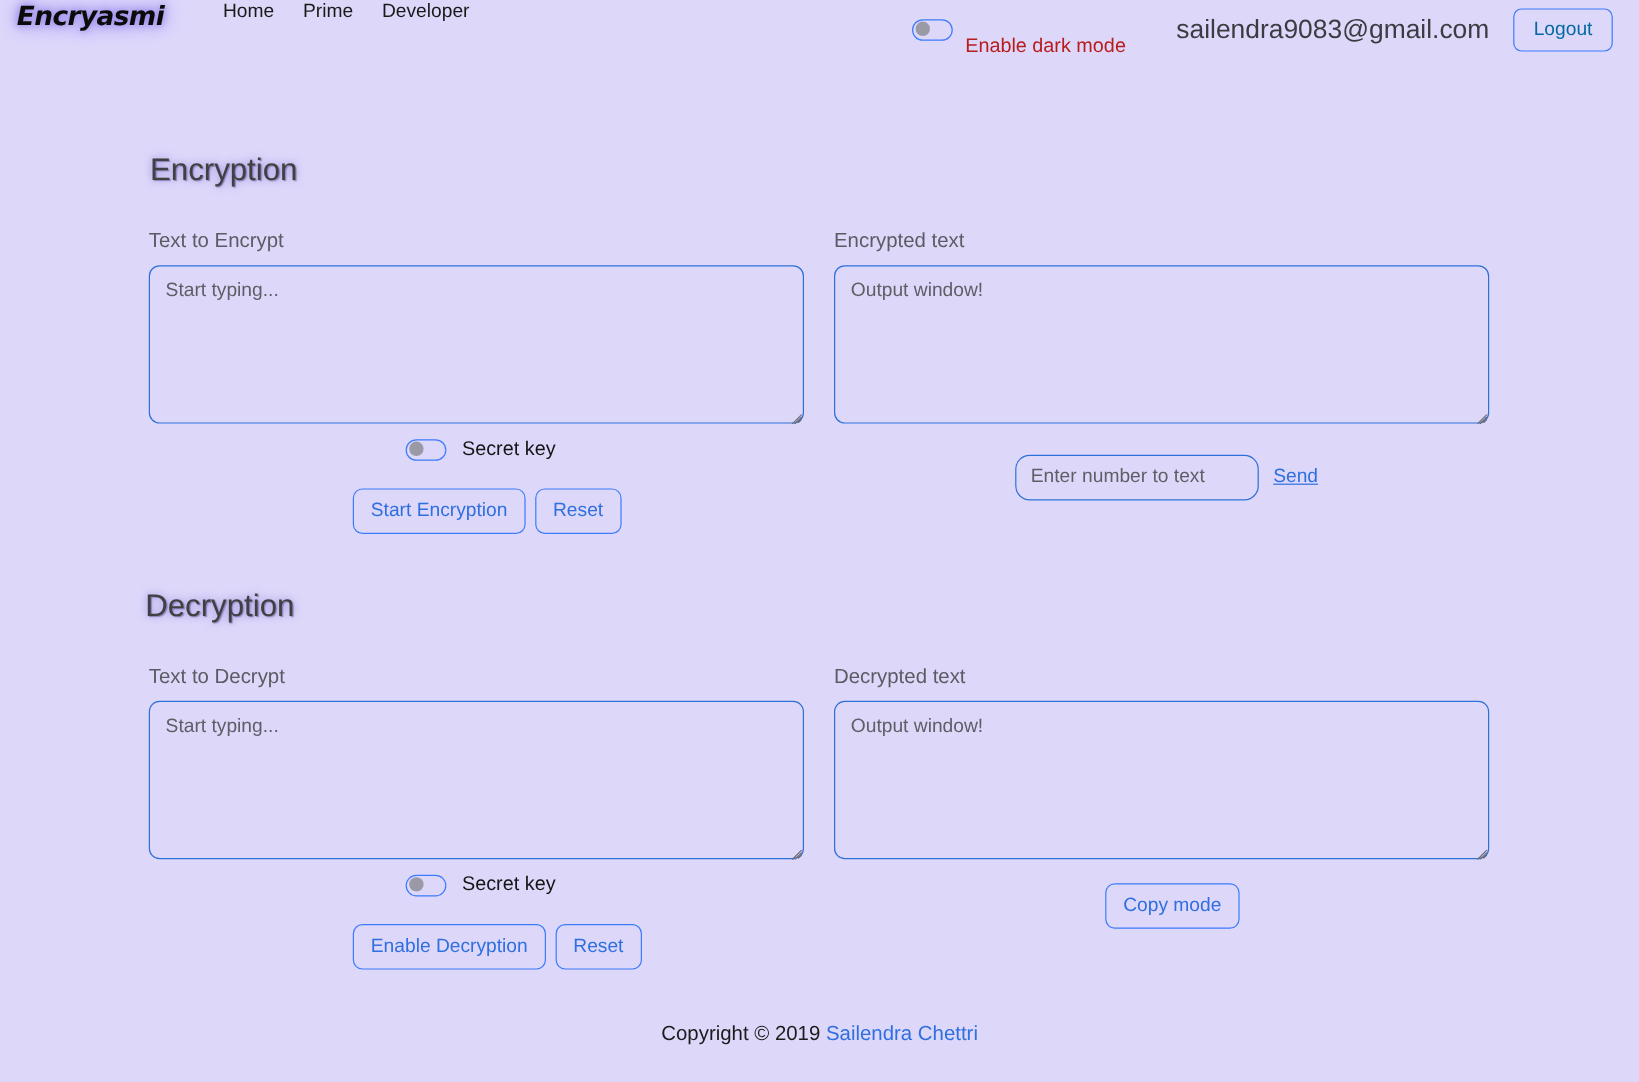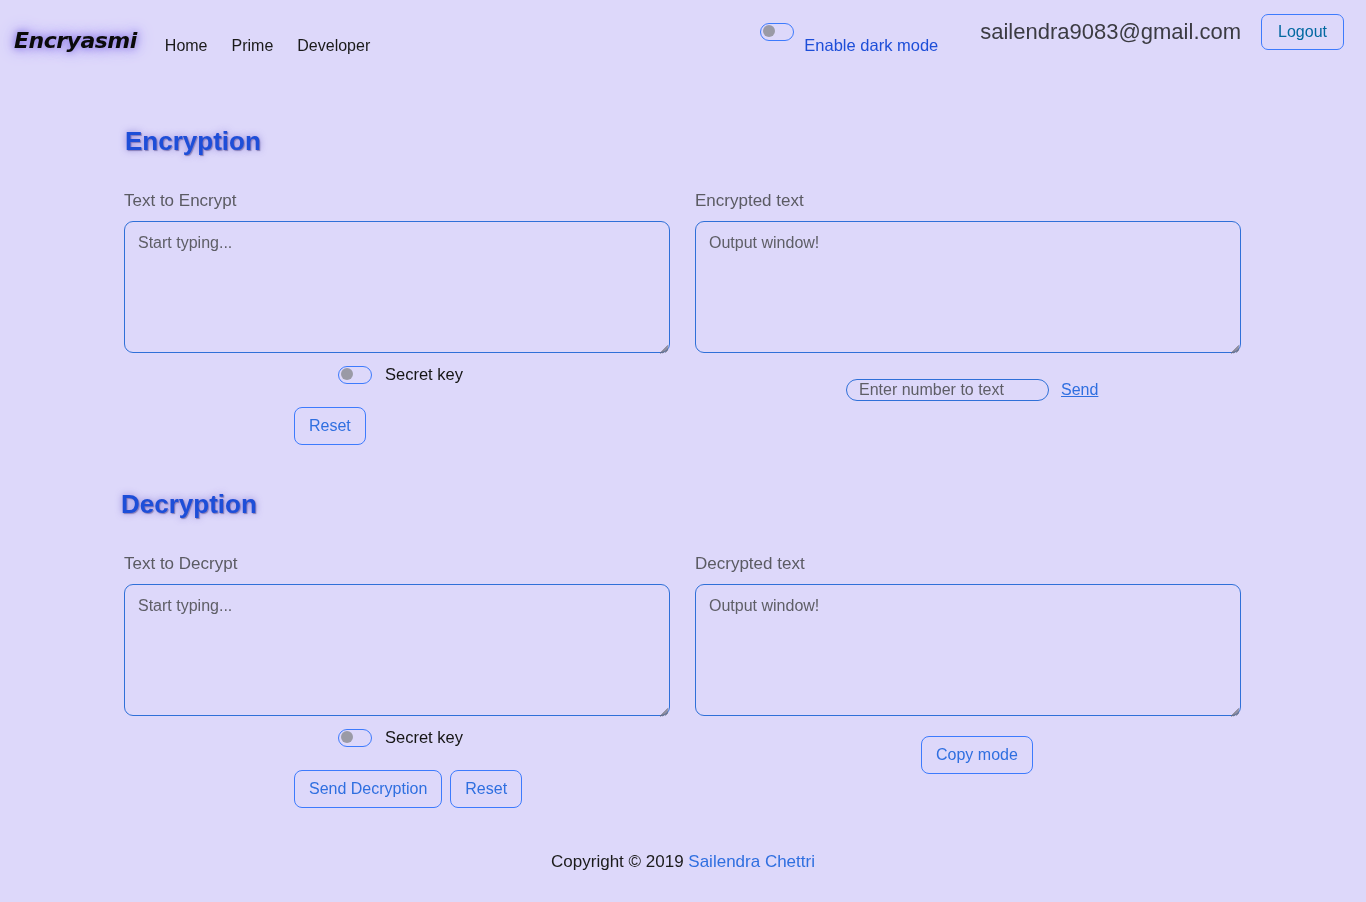--- a/index.html
+++ b/index.html
@@ -13,24 +13,25 @@
     font-family: "Liberation Sans", sans-serif;
     color: #111;
     overflow: hidden;
     position: relative;
   }
 
   
   .navbar {
     height: 55px;
     display: flex;
-    align-items: flex-end;
+    align-items: flex-start;
     padding: 0 0 0 8px;
     box-sizing: border-box;
     position: relative;
+    gap: 21px;
   }
   .brand {
     font-family: "DejaVu Sans", sans-serif;
     font-size: 22px;
     font-weight: bold;
     font-style: italic;
     color: #0b0b0b;
     letter-spacing: -0.5px;
     padding: 2px 6px;
     margin-right: 22px;
@@ -54,21 +55,21 @@
   }
   .nav-right {
     margin-left: auto;
     display: flex;
     align-items: center;
     padding-right: 22px;
     margin-top: 1px;
   }
   .dm-label {
     font-size: 16.5px;
-    color: #1d4ed8;
+    color: #b91c1c;
     margin-left: 10px;
     white-space: nowrap;
     margin-top: 28px;
   }
   .user-email {
     font-size: 22px;
     color: #3b3b42;
     margin-left: 42px;
     white-space: nowrap;
   }
@@ -101,22 +102,22 @@
     position: absolute;
     left: 1.5px;
     top: 1.5px;
     width: 12px;
     height: 12px;
     border-radius: 50%;
     background: #9a9aa6;
   }
   .section-title {
     font-size: 26px;
-    font-weight: bold;
-    color: #1d4ed8;
+    font-weight: normal;
+    color: #404040;
     margin: 0;
     padding: 0 6px;
     display: inline-block;
     text-shadow: 0 0 7px rgba(120,105,210,0.75), 1px 1px 1px rgba(40,30,90,0.45);
   }
   .sec-enc-title { position: absolute; left: 119px; top: 126px; }
   .sec-dec-title { position: absolute; left: 115px; top: 489px; }
 
   .field-label {
     font-size: 17px;
@@ -181,21 +182,21 @@
   }
 
   .send-row {
     position: absolute;
     display: flex;
     align-items: center;
   }
   .num-input {
     box-sizing: border-box;
     width: 203px;
-    height: 22px;
+    height: 38px;
     border: 1.3px solid #2f70d8;
     border-radius: 12px;
     background: transparent;
     font-family: "Liberation Sans", sans-serif;
     font-size: 16px;
     color: #26262b;
     padding: 0 12px;
     outline: none;
   }
   .num-input::placeholder { color: #5e5e66; }
@@ -265,20 +266,21 @@
 </span>
 
 <div class="switch-row" style="left:338px; top:365px;">
   <div class="switch">
     <span class="knob"></span>
   </div>
   <span class="sk-label">Secret key</span>
 </div>
 
 <div class="btn-row" style="left:294px; top:407px;">
+  <button class="btn">Start Encryption</button>
   <button class="btn">Reset</button>
 </div>
 
 <div class="send-row" style="left:846px; top:379px;">
   <input class="num-input" type="text" placeholder="Enter number to text" style="">
   <a class="send-link">Send</a>
 </div>
 
 <h2 class="section-title sec-dec-title">Decryption</h2>
 
@@ -299,21 +301,21 @@
 </span>
 
 <div class="switch-row" style="left:338px; top:728px;">
   <div class="switch">
     <span class="knob"></span>
   </div>
   <span class="sk-label">Secret key</span>
 </div>
 
 <div class="btn-row" style="left:294px; top:770px;">
-  <button class="btn">Send Decryption</button>
+  <button class="btn">Enable Decryption</button>
   <button class="btn">Reset</button>
 </div>
 
 <div class="copy-row" style="left:921px; top:736px;">
   <button class="btn">Copy mode</button>
 </div>
 
 <div class="footer">
   <span>Copyright © 2019 </span><a>Sailendra Chettri</a>
 </div>

